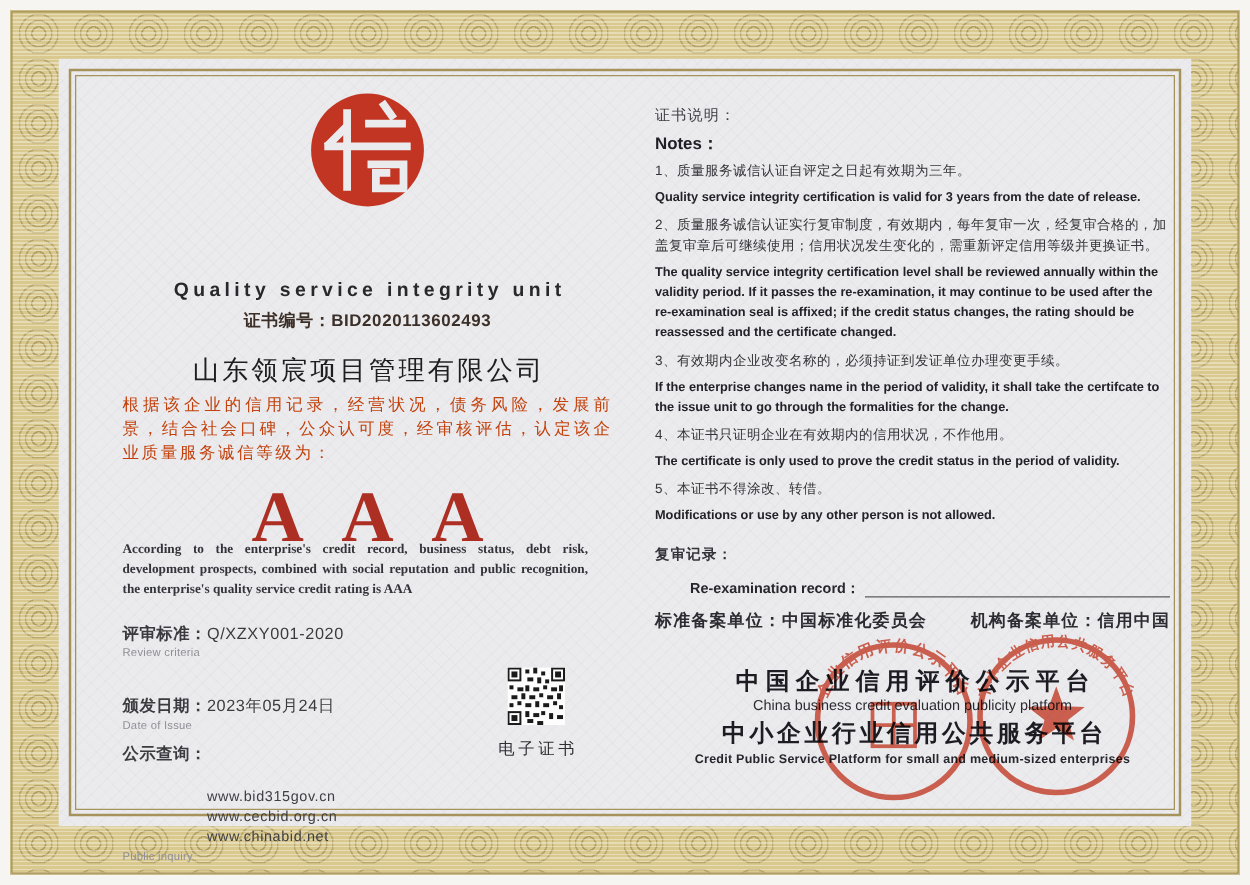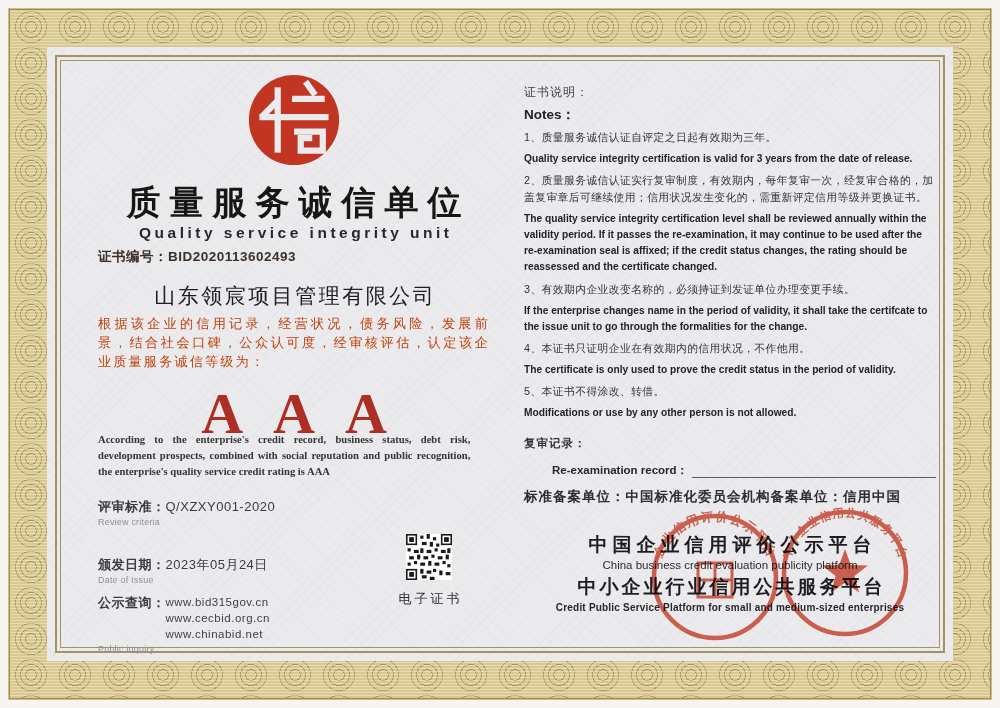--- a/index.html
+++ b/index.html
@@ -20,52 +20,52 @@
   .lineframe1{position:absolute;inset:55px;border:2px solid #a6935c;}
   .lineframe2{position:absolute;inset:60px;border:1px solid #a6935c;}
 
   
   .left-col{position:absolute;left:98px;top:72px;width:392px;height:576px;}
   .logo{position:absolute;left:50%;top:0;transform:translateX(-50%);width:96px;height:96px;}
   .title-zh{position:absolute;top:108px;width:100%;text-align:center;font-size:34px;font-weight:bold;
             color:#161616;letter-spacing:9px;padding-left:9px;box-sizing:border-box;white-space:nowrap;}
   .title-en{position:absolute;top:152px;width:100%;text-align:center;font-size:15.5px;font-weight:bold;
             color:#28282c;letter-spacing:3.5px;padding-left:3.5px;box-sizing:border-box;white-space:nowrap;}
-  .certno{position:absolute;top:176px;width:100%;text-align:left;font-size:13.5px;font-weight:bold;
+  .certno{position:absolute;top:176px;width:100%;text-align:center;font-size:13.5px;font-weight:bold;
           color:#3c2f28;letter-spacing:.5px;}
   .company{position:absolute;top:210px;width:100%;text-align:center;font-size:21px;color:#1e1e22;
            letter-spacing:2.5px;padding-left:2.5px;box-sizing:border-box;white-space:nowrap;}
   .statement-zh{position:absolute;top:242px;width:100%;font-size:13.2px;line-height:1.45;
                 letter-spacing:2.1px;text-align:justify;color:#c2410c;}
   .aaa{position:absolute;top:292px;width:100%;text-align:center;font-family:"Liberation Serif",serif;
        font-size:58px;font-weight:bold;color:#ad2f23;letter-spacing:30px;padding-left:30px;box-sizing:border-box;margin-top:16px;}
   .statement-en{position:absolute;top:360px;width:95%;font-family:"Liberation Serif",serif;
                 font-size:10.6px;font-weight:bold;line-height:1.5;color:#33333a;text-align:justify;}
   .inforow{position:absolute;left:0;font-size:13px;color:#3a3a3f;letter-spacing:.5px;}
   .inforow .lab{font-weight:bold;}
   .inforow .sub{display:block;font-size:9px;color:#8f8f96;letter-spacing:.2px;margin-top:1px;font-weight:normal;}
   .urls span{display:block;font-size:11.5px;line-height:16px;color:#3e3e44;}
-  .url-wrap{display:inline-block;vertical-align:top;}
+  .url-wrap{display:inline-block;vertical-align:top;margin-top:36px;}
   .qr-block{position:absolute;left:288px;top:462px;width:86px;text-align:center;}
   .qr-block svg{width:46px;height:46px;display:block;margin:0 auto;}
   .eqr{margin-top:10px;font-size:13px;color:#2e2e33;letter-spacing:3px;padding-left:3px;}
 
   
   .right-col{position:absolute;left:524px;top:84px;width:412px;height:562px;}
   .notes{position:absolute;top:0;left:0;right:0;}
   .notes p{margin:0 0 5px;}
   .nh-zh{font-size:12px;color:#3d3d44;letter-spacing:1px;}
   .nh-en{font-size:13.5px;font-weight:bold;color:#202026;}
   .n-zh{font-size:10.8px;letter-spacing:.4px;line-height:1.55;color:#333339;}
   .n-en{font-size:10.2px;font-weight:bold;line-height:1.6;color:#222228;}
   .rec{position:absolute;top:352px;left:0;right:0;}
   .rec-zh{font-size:11.5px;font-weight:bold;color:#33333a;letter-spacing:1px;}
   .rec-en{display:flex;align-items:flex-end;margin-top:12px;font-size:11.5px;font-weight:bold;color:#26262c;padding-left:28px;}
   .rec-line{flex:1;border-bottom:1px solid #5a5a60;margin-left:4px;height:12px;}
-  .filing{position:absolute;top:404px;left:0;right:0;display:flex;
+  .filing{position:absolute;top:404px;left:0;right:0;display:flex;justify-content:space-between;
           font-size:13.5px;font-weight:bold;color:#2c2c32;letter-spacing:1px;}
   .platform{position:absolute;top:448px;left:0;right:0;text-align:center;color:#1c1c22;}
   .pf-zh1{font-size:19px;font-weight:bold;letter-spacing:5px;padding-left:5px;white-space:nowrap;}
   .pf-en1{font-size:11.5px;color:#2a2a30;margin-top:1px;}
   .pf-zh2{font-size:19px;font-weight:bold;letter-spacing:3px;padding-left:3px;margin-top:3px;white-space:nowrap;}
   .pf-en2{font-size:10px;font-weight:bold;color:#26262c;margin-top:2px;letter-spacing:.2px;}
   .seal{position:absolute;width:134px;height:134px;mix-blend-mode:multiply;opacity:.82;}
   .seal-left{left:124px;top:426px;}
   .seal-right{left:254px;top:422px;}
 </style>
@@ -84,21 +84,20 @@
     <g stroke="#ebebee" stroke-width="6.5" fill="none">
       <path d="M14,47 H86"></path>
       <path d="M33,16 V84"></path>
       <path d="M33,30 L16,47"></path>
       <path d="M48,28 H82"></path>
       <path d="M62,10 L72,24"></path>
       <path d="M50,62 h30 v20 h-23 v-13 h12"></path>
     </g>
   </svg>
 
-  <div class="title-zh">质量服务诚信单位</div>
   <div class="title-en">Quality  service  integrity  unit</div>
   <div class="certno"><span>证书编号：</span><span>BID2020113602493</span></div>
 
   <div class="company">山东领宸项目管理有限公司</div>
   <div class="statement-zh">根据该企业的信用记录，经营状况，债务风险，发展前景，结合社会口碑，公众认可度，经审核评估，认定该企业质量服务诚信等级为：</div>
   <div class="aaa">AAA</div>
   <div class="statement-en">According to the enterprise's credit record, business status, debt risk, development prospects, combined with social reputation and public recognition, the enterprise's quality service credit rating is AAA</div>
 
   <div class="inforow" style="top:426px;">
     <span class="lab">评审标准：</span><span>Q/XZXY001-2020</span>

